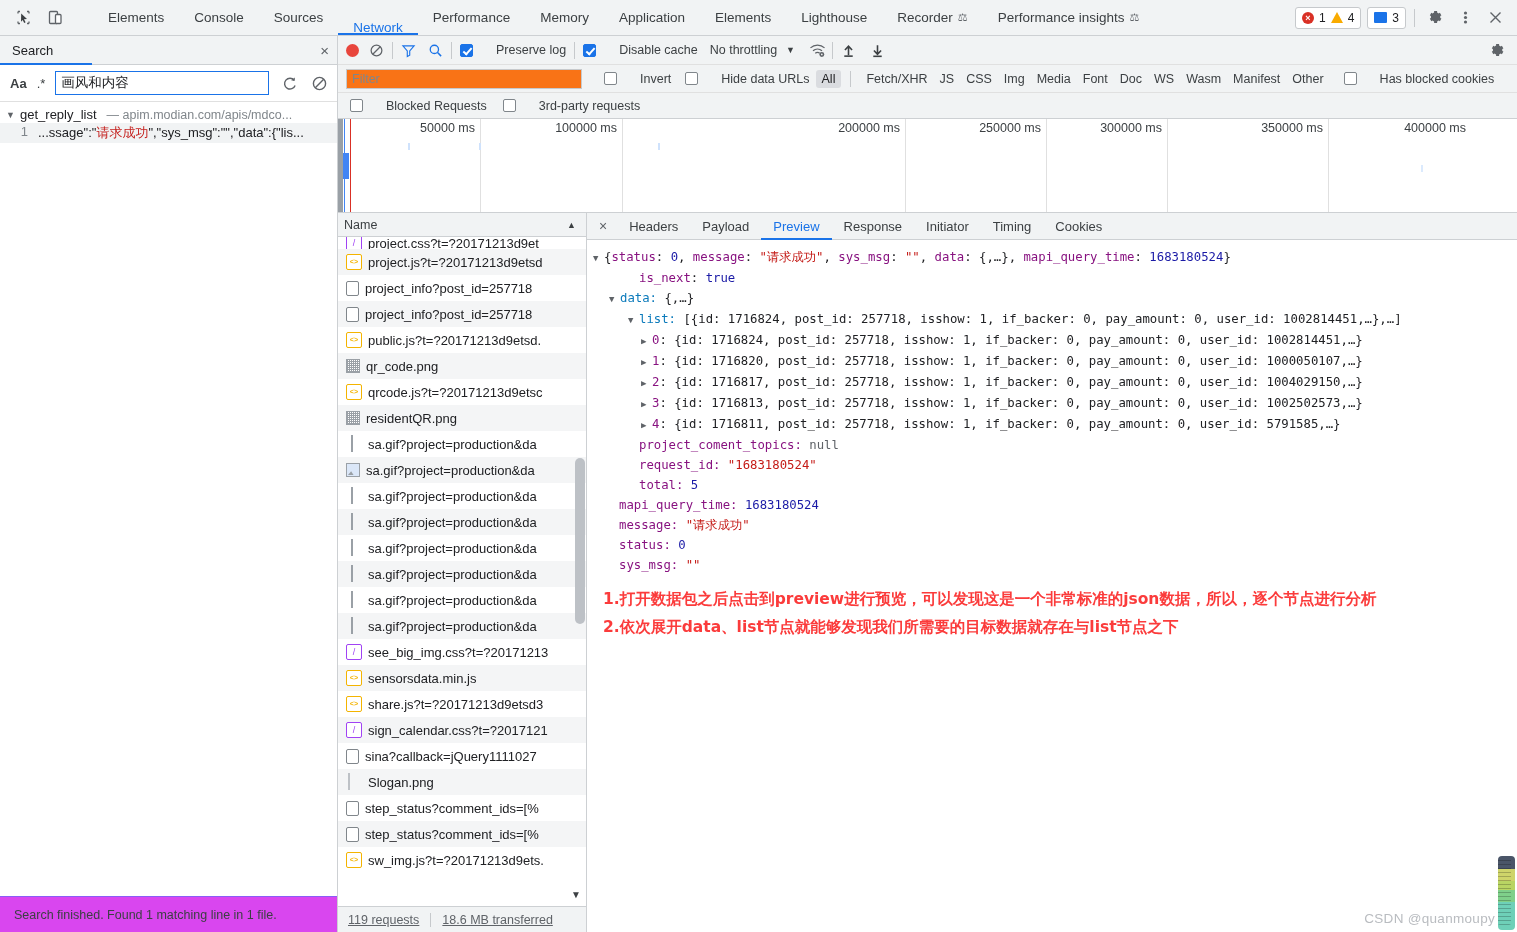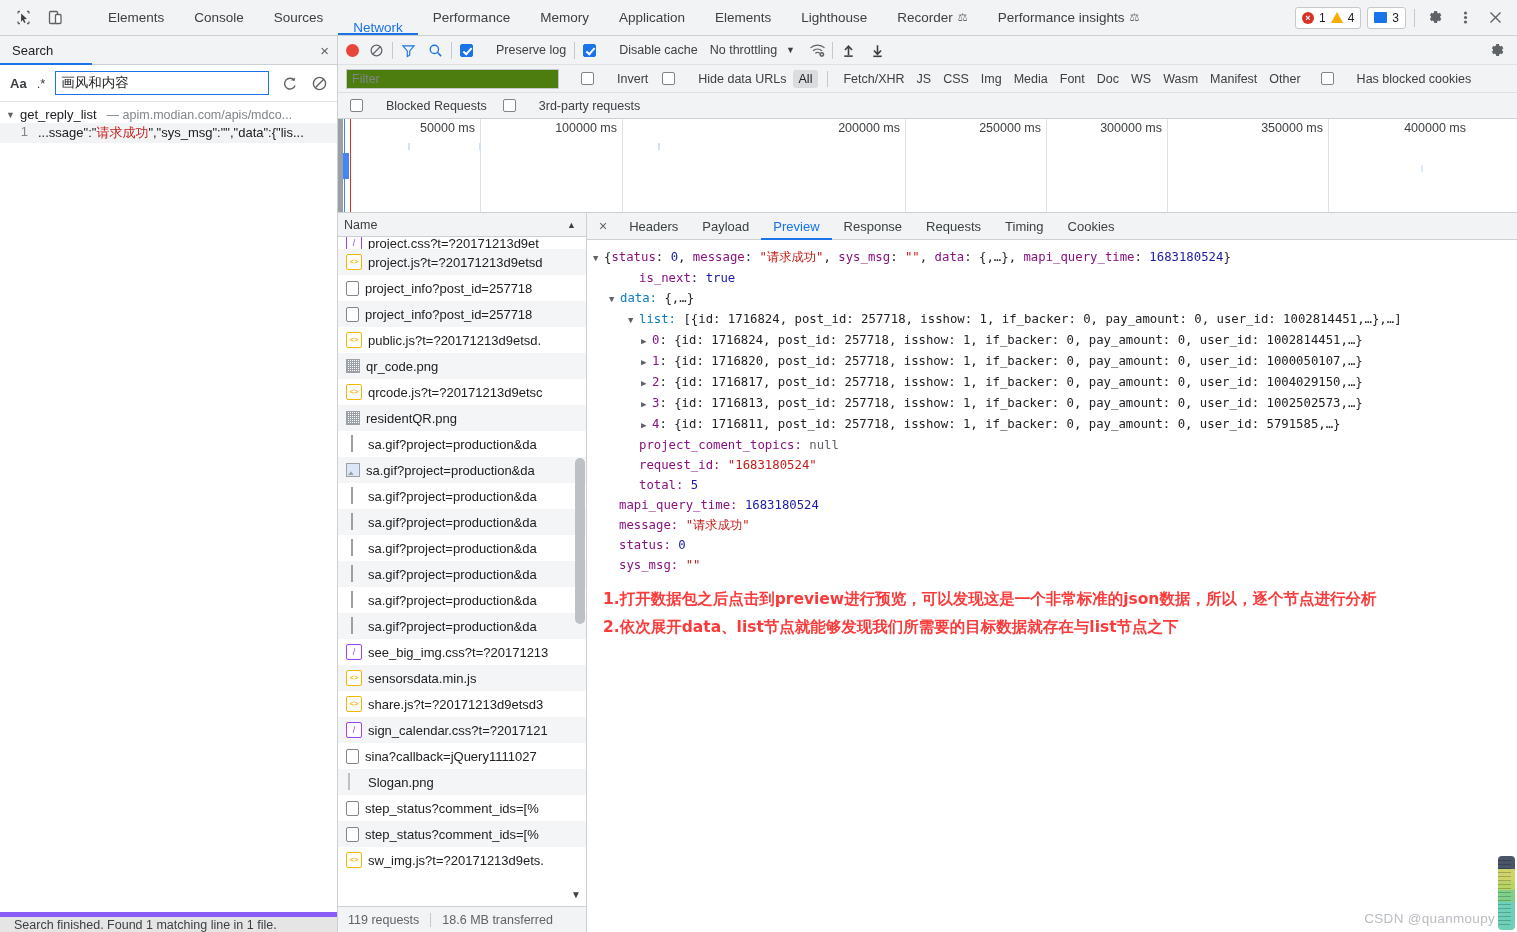--- a/index.html
+++ b/index.html
@@ -102,22 +102,22 @@
   .res-name { color: #202124; }
   .res-url { color: #80868b; margin-left: 6px; font-size: 12.5px; }
   .res-line {
     display: flex; gap: 10px; padding: 1px 4px 1px 14px; font-size: 13px;
     background: #f1f3f4; cursor: pointer; white-space: nowrap; overflow: hidden;
   }
   .res-lineno { color: #80868b; min-width: 14px; text-align: right; }
   .res-text { color: #202124; }
   .res-text .hl { color: #c5221f; }
   .sp-status {
-    height: 20px; border-top: 5px solid #8b5cf6; display: flex; align-items: center;
-    padding-left: 14px; font-size: 12.5px; color: #3c4043; background: #e5e5e5;
+    height: 36px; border-top: 1px solid #8b5cf6; display: flex; align-items: center;
+    padding-left: 14px; font-size: 12.5px; color: #3c4043; background: #d946ef;
   }
 
   
   .netpane { flex: 1; display: flex; flex-direction: column; min-width: 0; background: #fff; }
 
   .net-toolbar {
     height: 29px; min-height: 29px; display: flex; align-items: center; gap: 0;
     background: #f1f3f4; border-bottom: 1px solid #e0e0e0; padding: 0 8px;
   }
   .nt-sep { width: 1px; height: 17px; background: #c6c9cc; margin: 0 8px; }
@@ -135,21 +135,21 @@
   }
   .throttle { font-size: 12.5px; color: #3c4043; margin-left: 12px; cursor: pointer; }
   .caret-dn { margin-left: 9px; font-size: 9px; color: #3c4043; cursor: pointer; }
   .nt-right { margin-left: auto; display: flex; align-items: center; }
 
   .filter-row {
     height: 28px; min-height: 28px; display: flex; align-items: center;
     background: #f1f3f4; border-bottom: 1px solid #e0e0e0; padding: 0 8px; gap: 0;
   }
   .filter-input {
-    width: 213px; height: 20px; border: 1px solid #c6c9cc; background: #4d7c0f;
+    width: 236px; height: 20px; border: 1px solid #c6c9cc; background: #f97316;
     font-size: 12.5px; padding: 0 5px; outline: none;
     font-family: "Liberation Sans", sans-serif; color: #202124;
   }
   .filter-input::placeholder { color: #80868b; }
   .fr-sep { width: 1px; height: 16px; background: #c6c9cc; margin: 0 9px; }
   .ftype { font-size: 12.5px; color: #3c4043; padding: 2px 6px; cursor: pointer; border-radius: 3px; white-space: nowrap; }
   .ftype.active { background: #dadce0; color: #202124; }
   .blocked-row {
     height: 26px; min-height: 26px; display: flex; align-items: center; gap: 16px;
     background: #f1f3f4; border-bottom: 1px solid #cdd0d3; padding: 0 12px;
@@ -220,21 +220,21 @@
   .ico-dotsq { width: 5px; height: 5px; border: 1px solid #9aa0a6; margin: 5px; }
   .ico-dash { width: 11px; height: 3px; border: 1px solid #bdc1c6; background: #fff; margin: 6px 2px; }
   .rl-scroll {
     position: absolute; right: 1px; top: 221px; width: 10px; height: 166px;
     background: #bdc1c6; border-radius: 5px;
   }
   .rl-downarrow { position: absolute; right: 5px; bottom: 6px; font-size: 10px; color: #3c4043; }
   .rl-status {
     height: 26px; min-height: 26px; border-top: 1px solid #cdd0d3; background: #f1f3f4;
     display: flex; align-items: center; gap: 0; padding-left: 10px;
-    font-size: 12.5px; color: #5f6368;
+    font-size: 12.5px; color: #5f6368; text-decoration: underline;
   }
   .rs-sep { width: 1px; height: 14px; background: #c6c9cc; margin: 0 11px; }
 
   
   .detail { flex: 1; display: flex; flex-direction: column; min-width: 0; background: #fff; position: relative; }
   .dt-tabs {
     height: 27px; min-height: 27px; display: flex; align-items: stretch;
     background: #f1f3f4; border-bottom: 1px solid #cdd0d3;
   }
   .dt-close {
@@ -701,21 +701,21 @@
             <div class="dt-tab">
                 <span>Payload</span>
               </div>
             <div class="dt-tab active">
                 <span>Preview</span>
               </div>
             <div class="dt-tab">
                 <span>Response</span>
               </div>
             <div class="dt-tab">
-                <span>Requests</span>
+                <span>Initiator</span>
               </div>
             <div class="dt-tab">
                 <span>Timing</span>
               </div>
             <div class="dt-tab">
                 <span>Cookies</span>
               </div>
           </div>
 
           <div class="preview">

